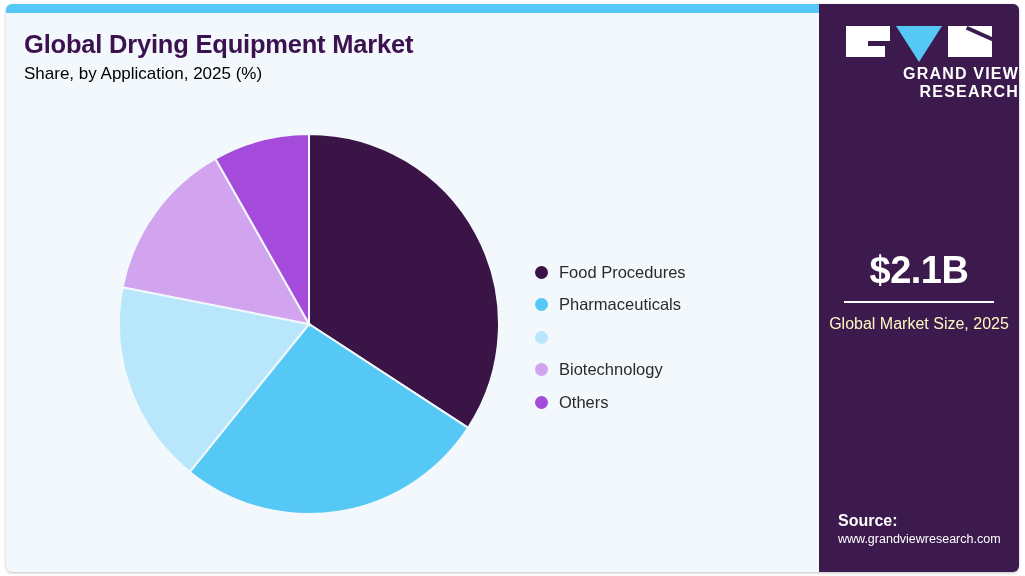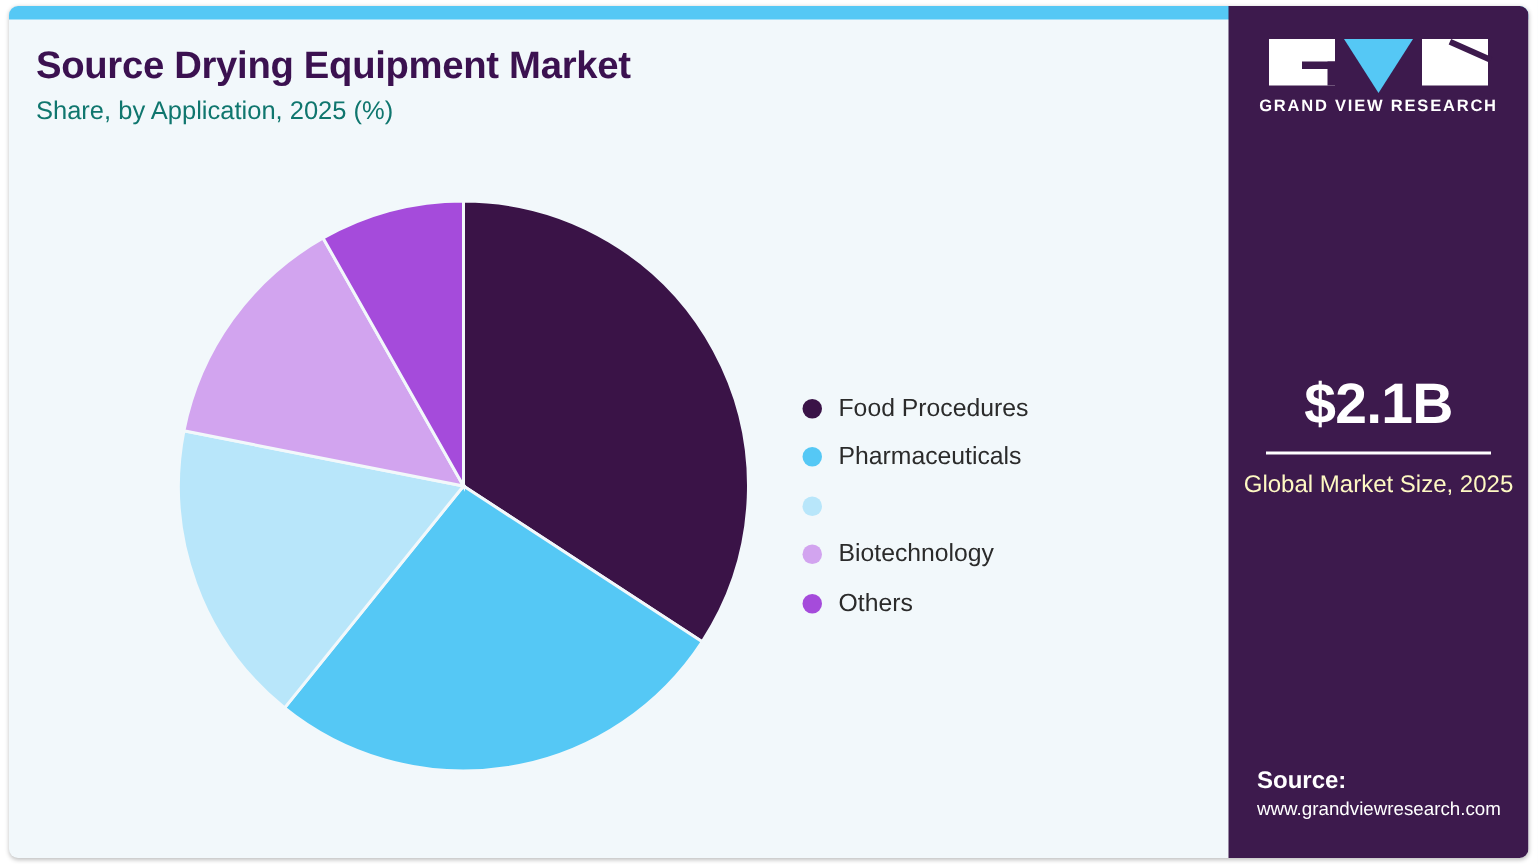--- a/index.html
+++ b/index.html
@@ -63,21 +63,21 @@
     letter-spacing: -0.2px;
     white-space: nowrap;
   }
 
   .subtitle {
     position: absolute;
     left: 18px;
     top: 51px;
     font-size: 17px;
     font-weight: normal;
-    color: #0f766e;
+    color: #000000;
     white-space: nowrap;
   }
 
   .pie-wrap {
     position: absolute;
     left: 108px;
     top: 116px;
     width: 390px;
     height: 390px;
   }
@@ -169,24 +169,25 @@
   }
   .logo-v {
     width: 0;
     height: 0;
     border-left: 23px solid transparent;
     border-right: 23px solid transparent;
     border-top: 36px solid #55c8f5;
   }
   .logo-text {
     margin-top: 7px;
-    font-size: 11px;
+    font-size: 16px;
     font-weight: bold;
     letter-spacing: 1.2px;
     color: #ffffff;
+    text-align: right;
   }
 
   .stat-block {
     position: absolute;
     left: 0;
     top: 228px;
     width: 200px;
     text-align: center;
   }
   .stat-value {
@@ -230,21 +231,21 @@
 </head>
 <body>
 
 <div id="infographic">
   <div class="card">
 
     <div class="top-accent"></div>
 
     <div class="left-pane">
 
-      <div class="title">Source Drying Equipment Market</div>
+      <div class="title">Global Drying Equipment Market</div>
       <div class="subtitle">Share, by Application, 2025 (%)</div>
 
       <div class="pie-wrap">
         <svg width="390" height="390" viewBox="0 0 390 390">
           <g id="pie-slices">
               <path d="M 195 195 L 195.00 5.00 A 190 190 0 0 1 354.13 298.81 Z" fill="#3a1347" stroke="#f2f8fb" stroke-width="2"></path>
               <path d="M 195 195 L 354.13 298.81 A 190 190 0 0 1 75.74 342.91 Z" fill="#55c8f5" stroke="#f2f8fb" stroke-width="2"></path>
               <path d="M 195 195 L 75.74 342.91 A 190 190 0 0 1 8.59 158.23 Z" fill="#b8e6fa" stroke="#f2f8fb" stroke-width="2"></path>
               <path d="M 195 195 L 8.59 158.23 A 190 190 0 0 1 101.38 29.67 Z" fill="#d2a4ef" stroke="#f2f8fb" stroke-width="2"></path>
               <path d="M 195 195 L 101.38 29.67 A 190 190 0 0 1 195.00 5.00 Z" fill="#a54bdb" stroke="#f2f8fb" stroke-width="2"></path>

